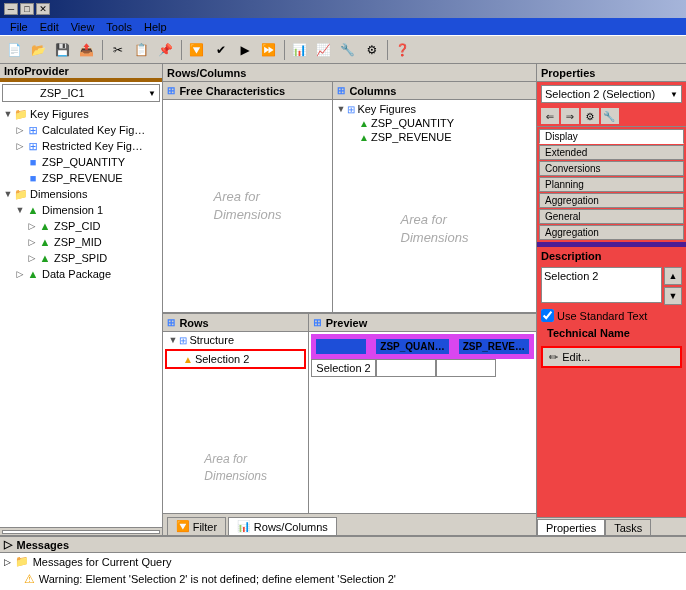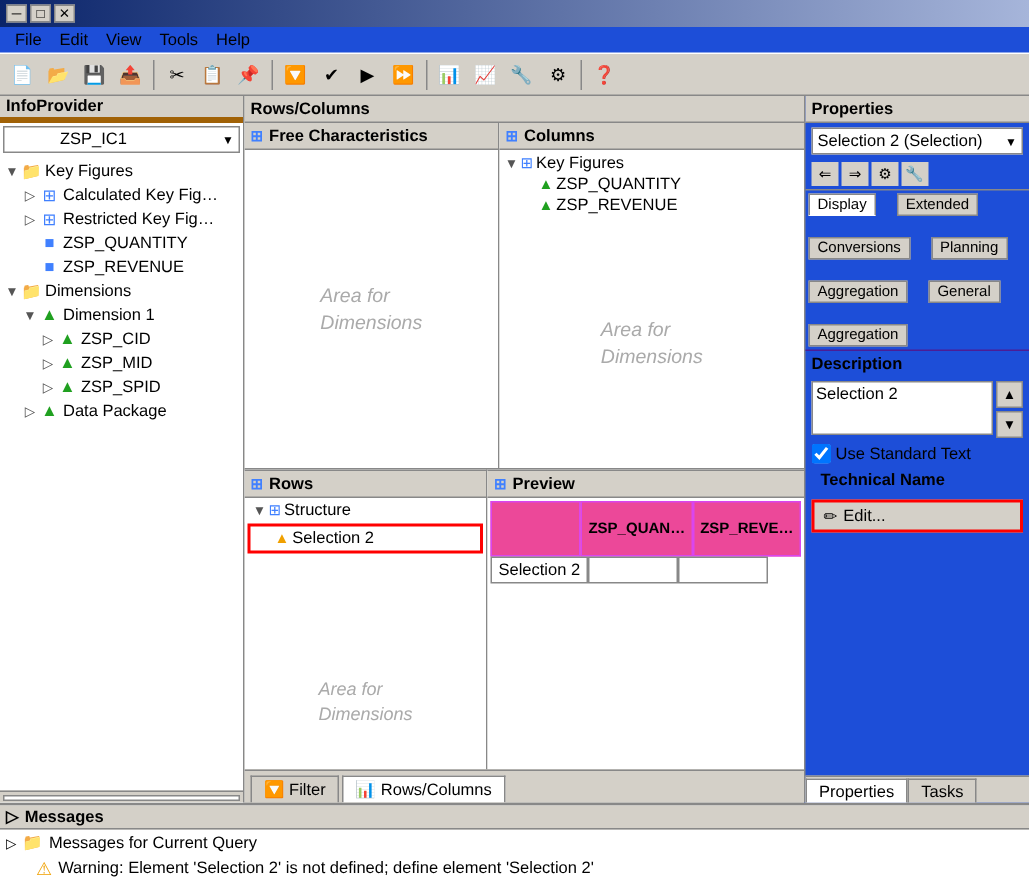--- a/index.html
+++ b/index.html
@@ -165,21 +165,21 @@
       padding: 2px 4px;
       background: #fff;
       cursor: pointer;
       border: 2px solid red;
       margin: 1px 2px;
     }
 
     
     .col-tree { padding: 2px; }
     .col-tree-node { display: flex; align-items: center; padding: 1px 0; cursor: pointer; white-space: nowrap; }
-    .preview-col-header { padding: 12px 4px; border: 1px solid #d946ef; background: #ec4899; font-weight: bold; min-width: 60px; font-size: 10px; }
+    .preview-col-header { padding: 2px 4px; border: 5px solid #d946ef; background: #1d4ed8; font-weight: bold; min-width: 60px; font-size: 10px; }
     .preview-row-label { padding: 2px 4px; border: 1px solid #888; min-width: 60px; }
     .preview-cell { padding: 2px 4px; border: 1px solid #888; min-width: 60px; }
 
     
     .tab-bar {
       height: 22px;
       background: #d4d0c8;
       display: flex;
       align-items: flex-end;
       padding: 0 4px;
@@ -195,21 +195,21 @@
       display: flex;
       align-items: center;
       gap: 3px;
       margin-right: 2px;
     }
     .tab.active { background: #fff; }
 
     
     .properties-panel {
       width: 150px;
-      background: #1d4ed8;
+      background: #ef4444;
       border-left: 1px solid #888;
       display: flex;
       flex-direction: column;
     }
     .props-header {
       background: #d4d0c8;
       padding: 2px 4px;
       font-weight: bold;
       border-bottom: 1px solid #888;
       height: 18px;
@@ -231,22 +231,23 @@
       align-items: center;
       padding: 2px 4px;
       gap: 2px;
       border-bottom: 1px solid #888;
     }
     .props-tb-btn { width: 18px; height: 16px; display: flex; align-items: center; justify-content: center; cursor: pointer; background: #d4d0c8; border: 1px solid transparent; font-size: 10px; }
     .props-tabs {
       display: flex;
       flex-wrap: wrap;
       padding: 2px;
-      gap: 14px;
-      border-bottom: 1px solid #4c1d95;
+      gap: 1px;
+      border-bottom: 5px solid #4c1d95;
+      flex-direction: column;
     }
     .props-tab {
       padding: 1px 5px;
       background: #d4d0c8;
       border: 1px solid #888;
       cursor: pointer;
       font-size: 10px;
     }
     .props-tab.active { background: #fff; border-bottom-color: #fff; }
     .props-section-label {

